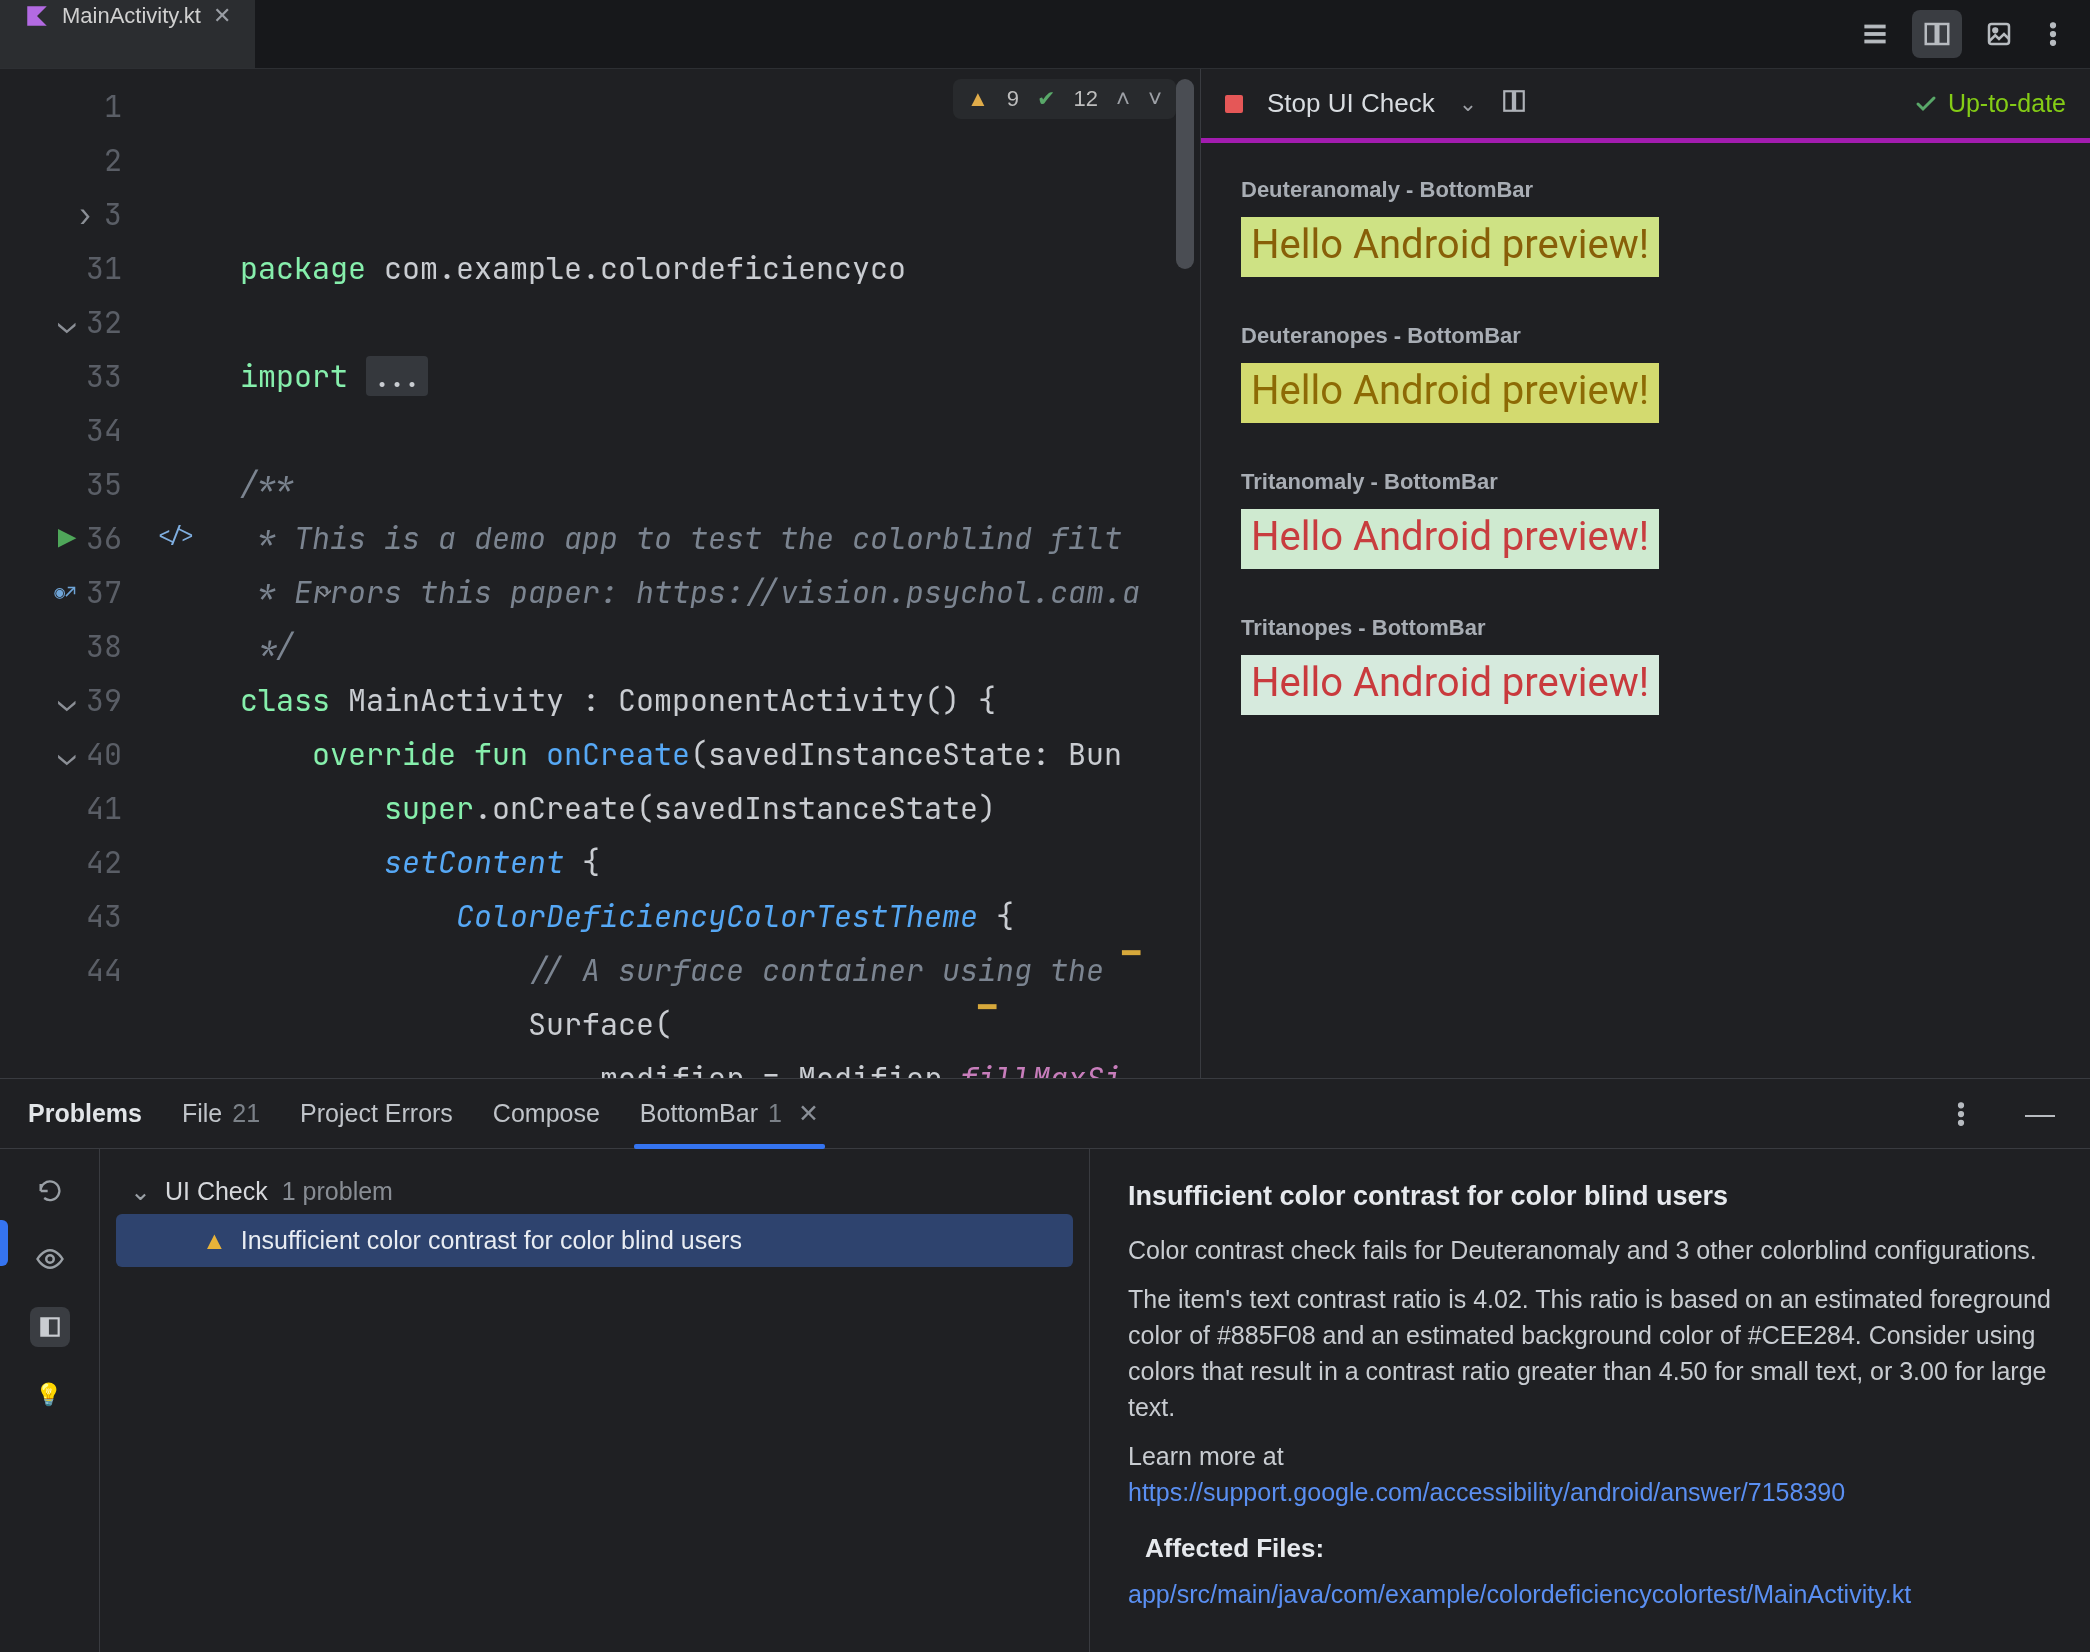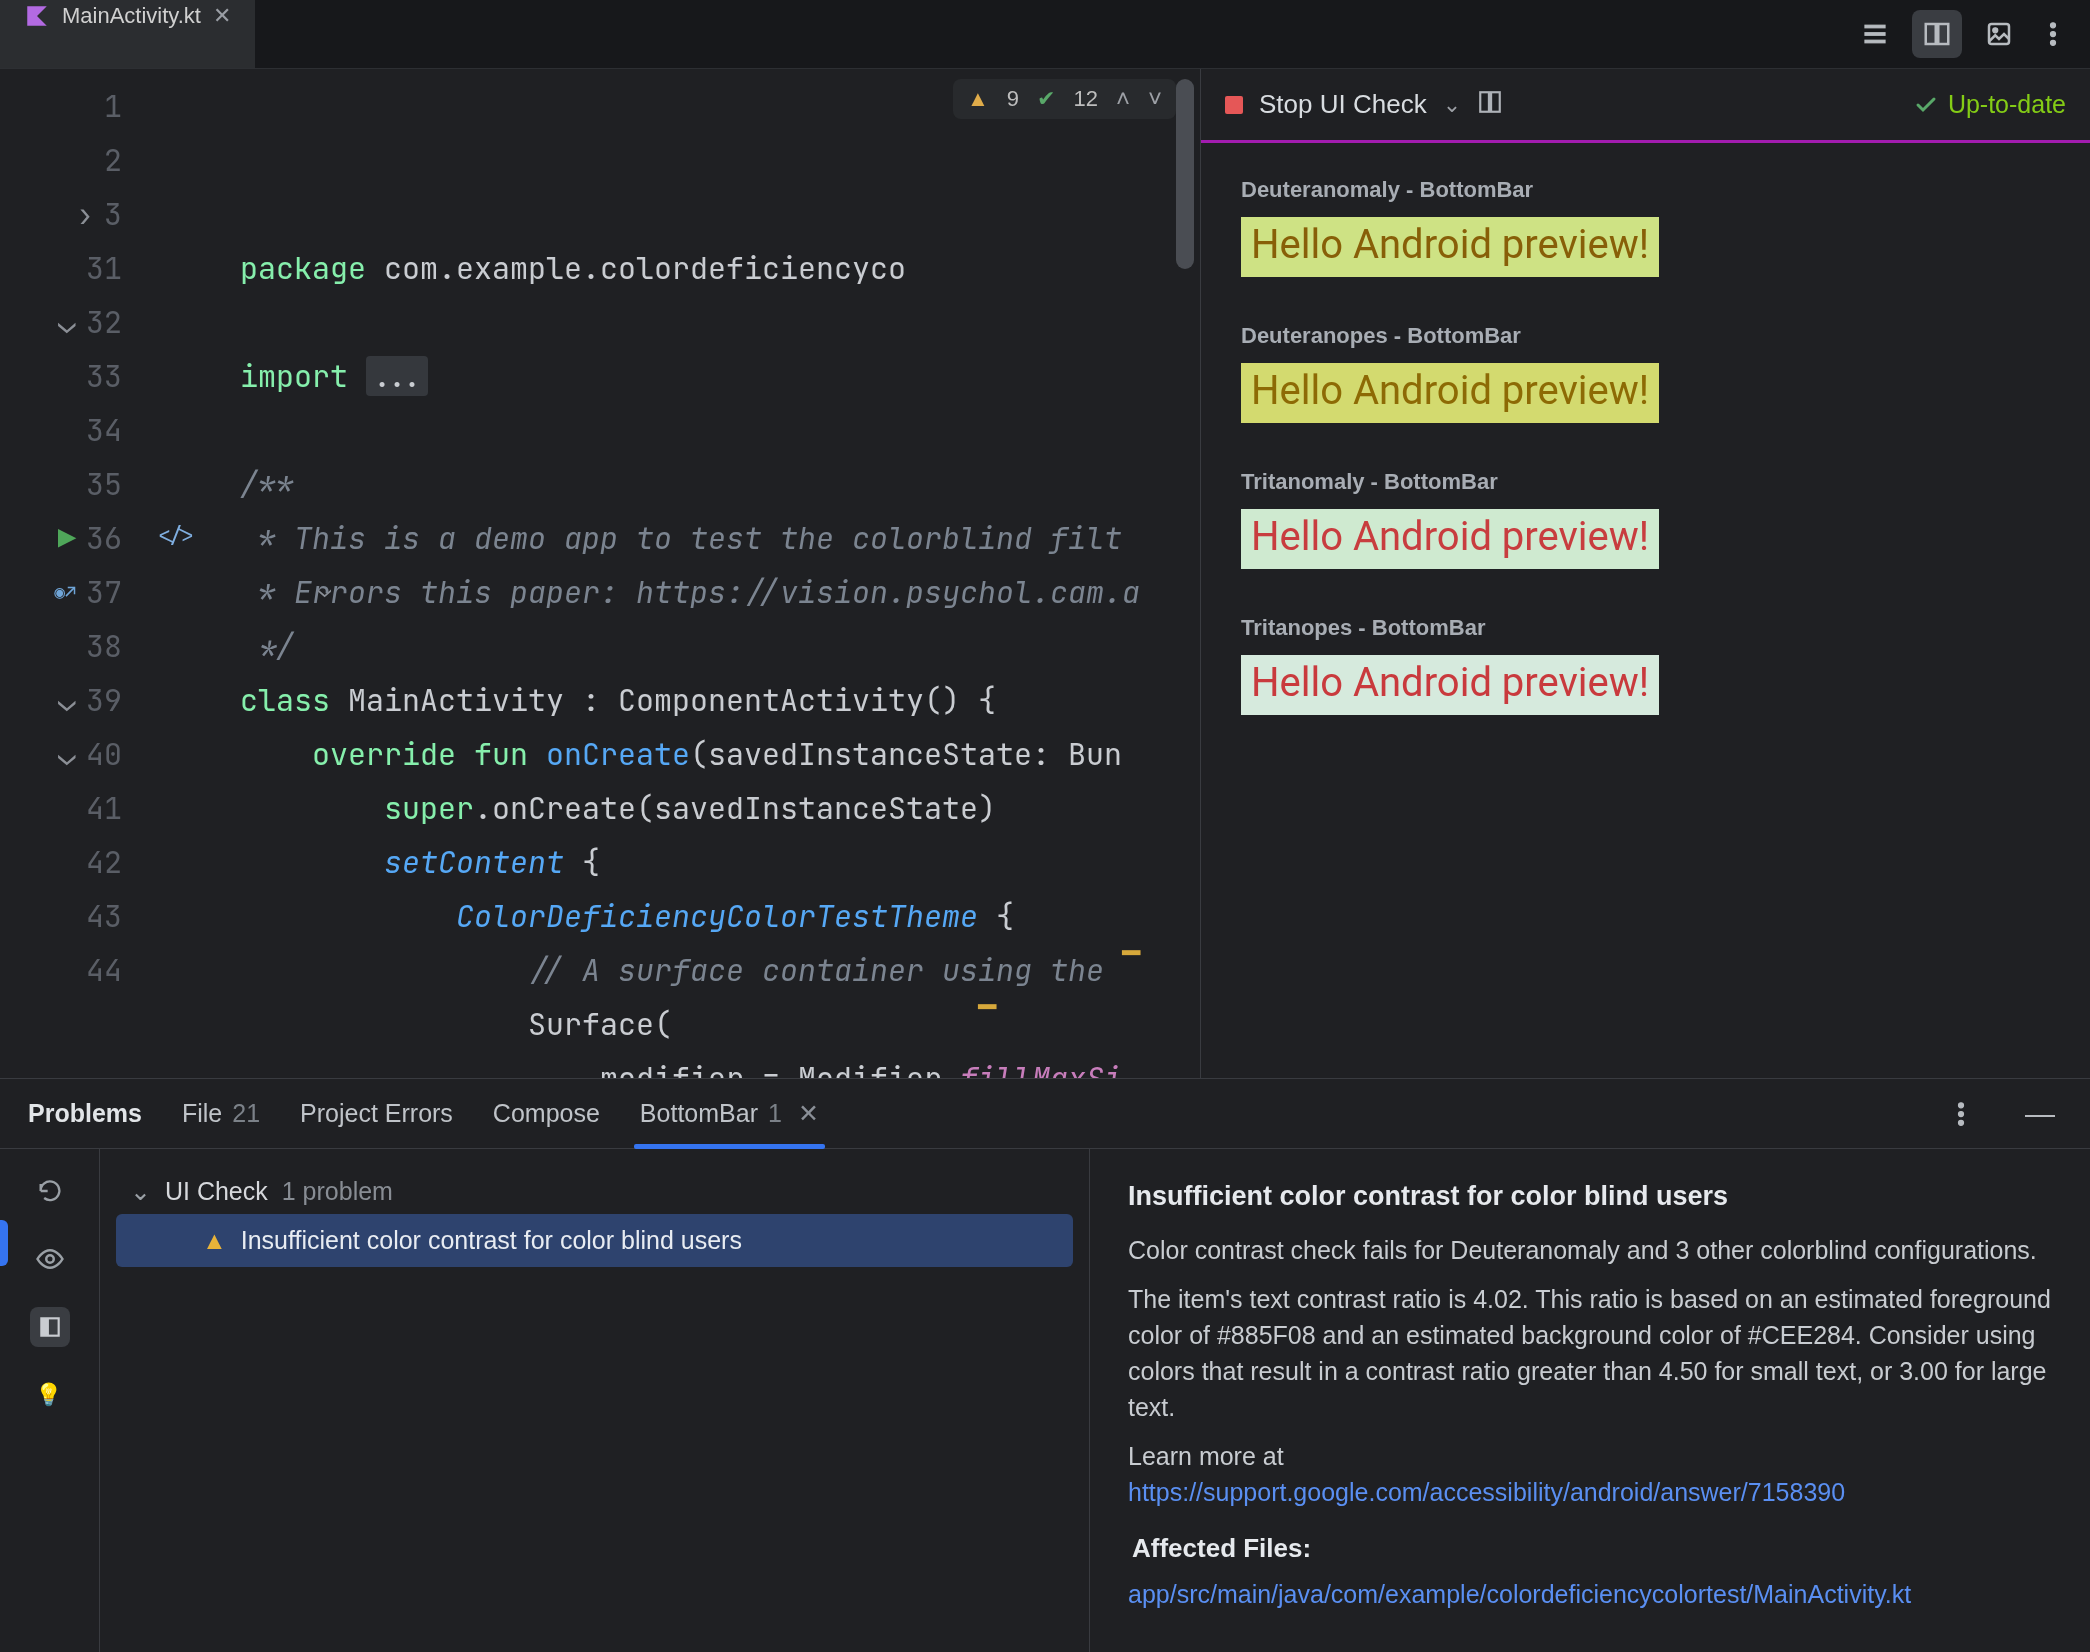--- a/index.html
+++ b/index.html
@@ -92,23 +92,23 @@
   .tok-cmt  { color:#7b8490; font-style:italic; }
   .tok-fn   { color:#56a8f5; }
   .tok-fni  { color:#c77dbb; font-style:italic;}
   .tok-it   { color:#56a8f5; font-style:italic;}
   .tok-hl   { background:#35383d; border-radius:4px; padding:0 4px;}
   .tiny-warn { color:#d6a83b; }
 
   
   .pv-toolbar {
     height: 74px;
-    display:flex; align-items:center; gap:16px;
+    display:flex; align-items:center; gap:24px;
     padding: 0 24px;
-    border-bottom:3px solid #a21caf;
+    border-bottom:5px solid #a21caf;
   }
   .redsq { width:18px; height:18px; background:#e55757; border-radius:2px;}
   .pv-title { color:#d8dce0; font-size:26px; }
   .pv-spacer { flex:1; }
   .pv-status { color:#84cc16; font-size:25px; display:flex; align-items:center; gap:10px;}
   .pv-status svg { width:24px; height:24px; }
   .pv-chev { color:#9da0a6; }
   .pv-body { flex:1; overflow:auto; padding: 34px 40px; display:flex; flex-direction:column; gap:46px;}
   .pv-item .pv-label { color:#a8adb4; font-size:22px; margin-bottom:14px;font-weight:bold; }
   .pv-sample {
@@ -154,21 +154,21 @@
   .ptree .root-row .cnt { color:#888d94;}
   .ptree .issue-row {
     display:flex; align-items:center; gap:14px;
     background:#2e436e; color:#e8ecf2;
     padding:12px 20px 12px 86px; border-radius:6px;
     font-size:25px;
   }
   .warn-tri { color:#e8b339;}
   .pdetail { flex:1; padding: 28px 38px; overflow:auto; color:#c8ccd1; font-size:25px; line-height:1.45;}
   .pdetail h3 { color:#e6e9ed; font-size:27px; font-weight:600; margin-bottom:16px;}
-  .pdetail h4 { color:#e6e9ed; font-size:26px; font-weight:600; margin:20px 0 8px 4px;}
+  .pdetail h4 { color:#e6e9ed; font-size:26px; font-weight:600; margin:20px 0 8px 17px;}
   .pdetail a { color:#5a8ff2; text-decoration:none;}
   .pdetail p { margin-bottom:12px;}
 
   .left-edge-mark { position:absolute; left:0; bottom:386px; width:8px; height:46px; background:#3574f0; border-radius:0 6px 6px 0;}
 </style>
 </head>
 <body>
 
 <div class="root">
   <div class="left-edge-mark"></div>

